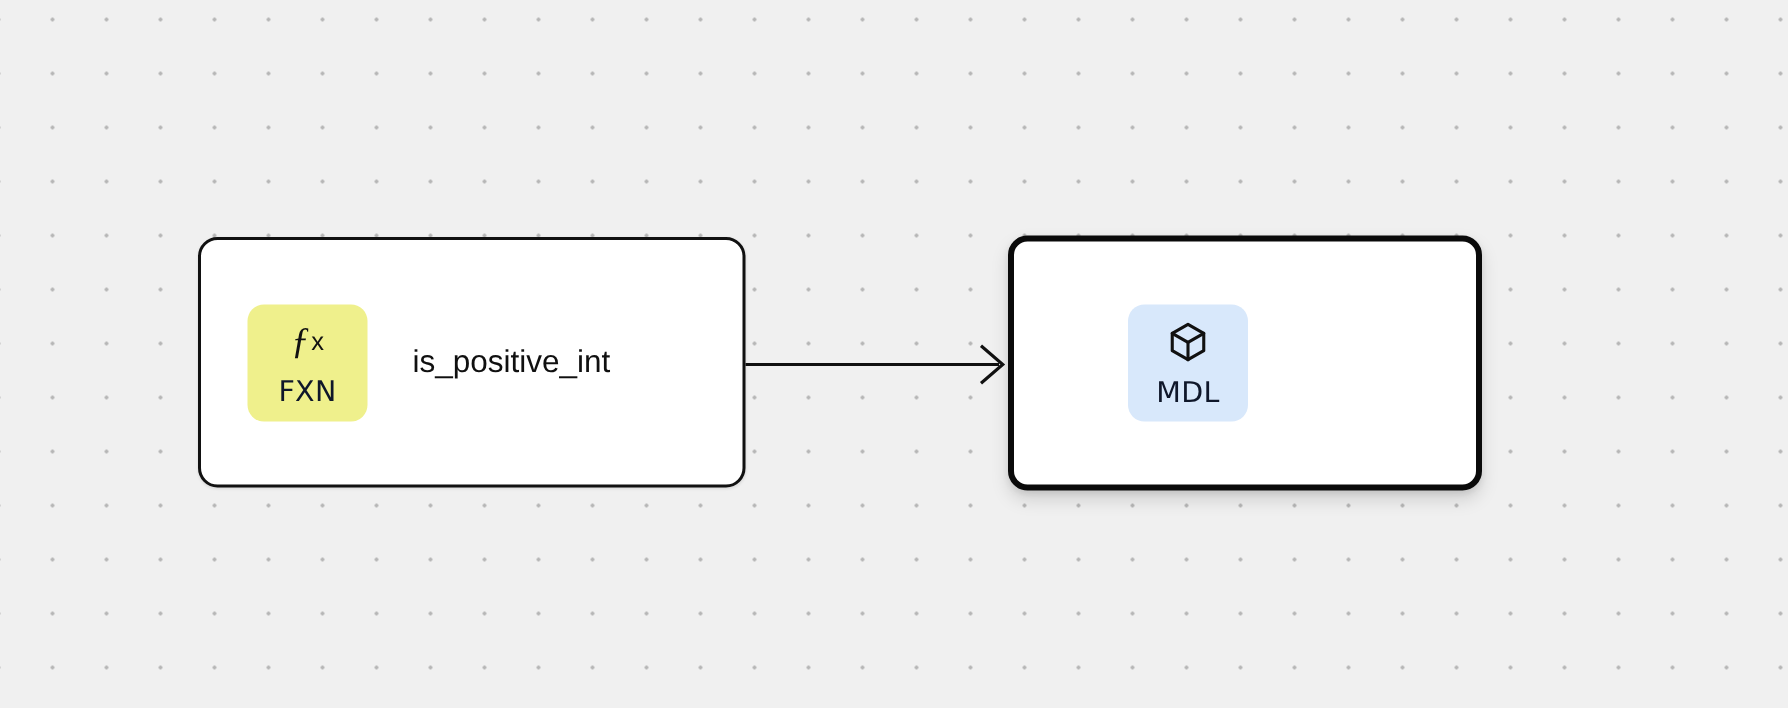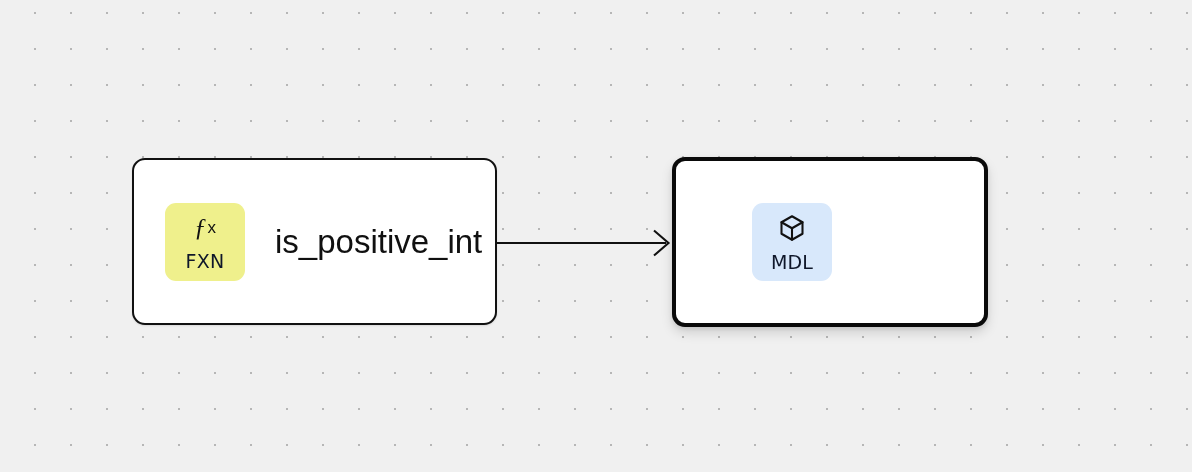--- a/index.html
+++ b/index.html
@@ -85,21 +85,21 @@
   .badge-label {
     margin-top: 10px;
     font-size: 19px;
     line-height: 1;
     letter-spacing: 0.2px;
     color: #0f172a;
     font-family: "DejaVu Sans", sans-serif;
   }
 
   .node-title {
-    font-size: 33px;
+    font-size: 21px;
     color: #101010;
     white-space: nowrap;
     line-height: 1;
   }
 
   
   .edge-layer {
     position: absolute;
     inset: 0;
     pointer-events: none;

